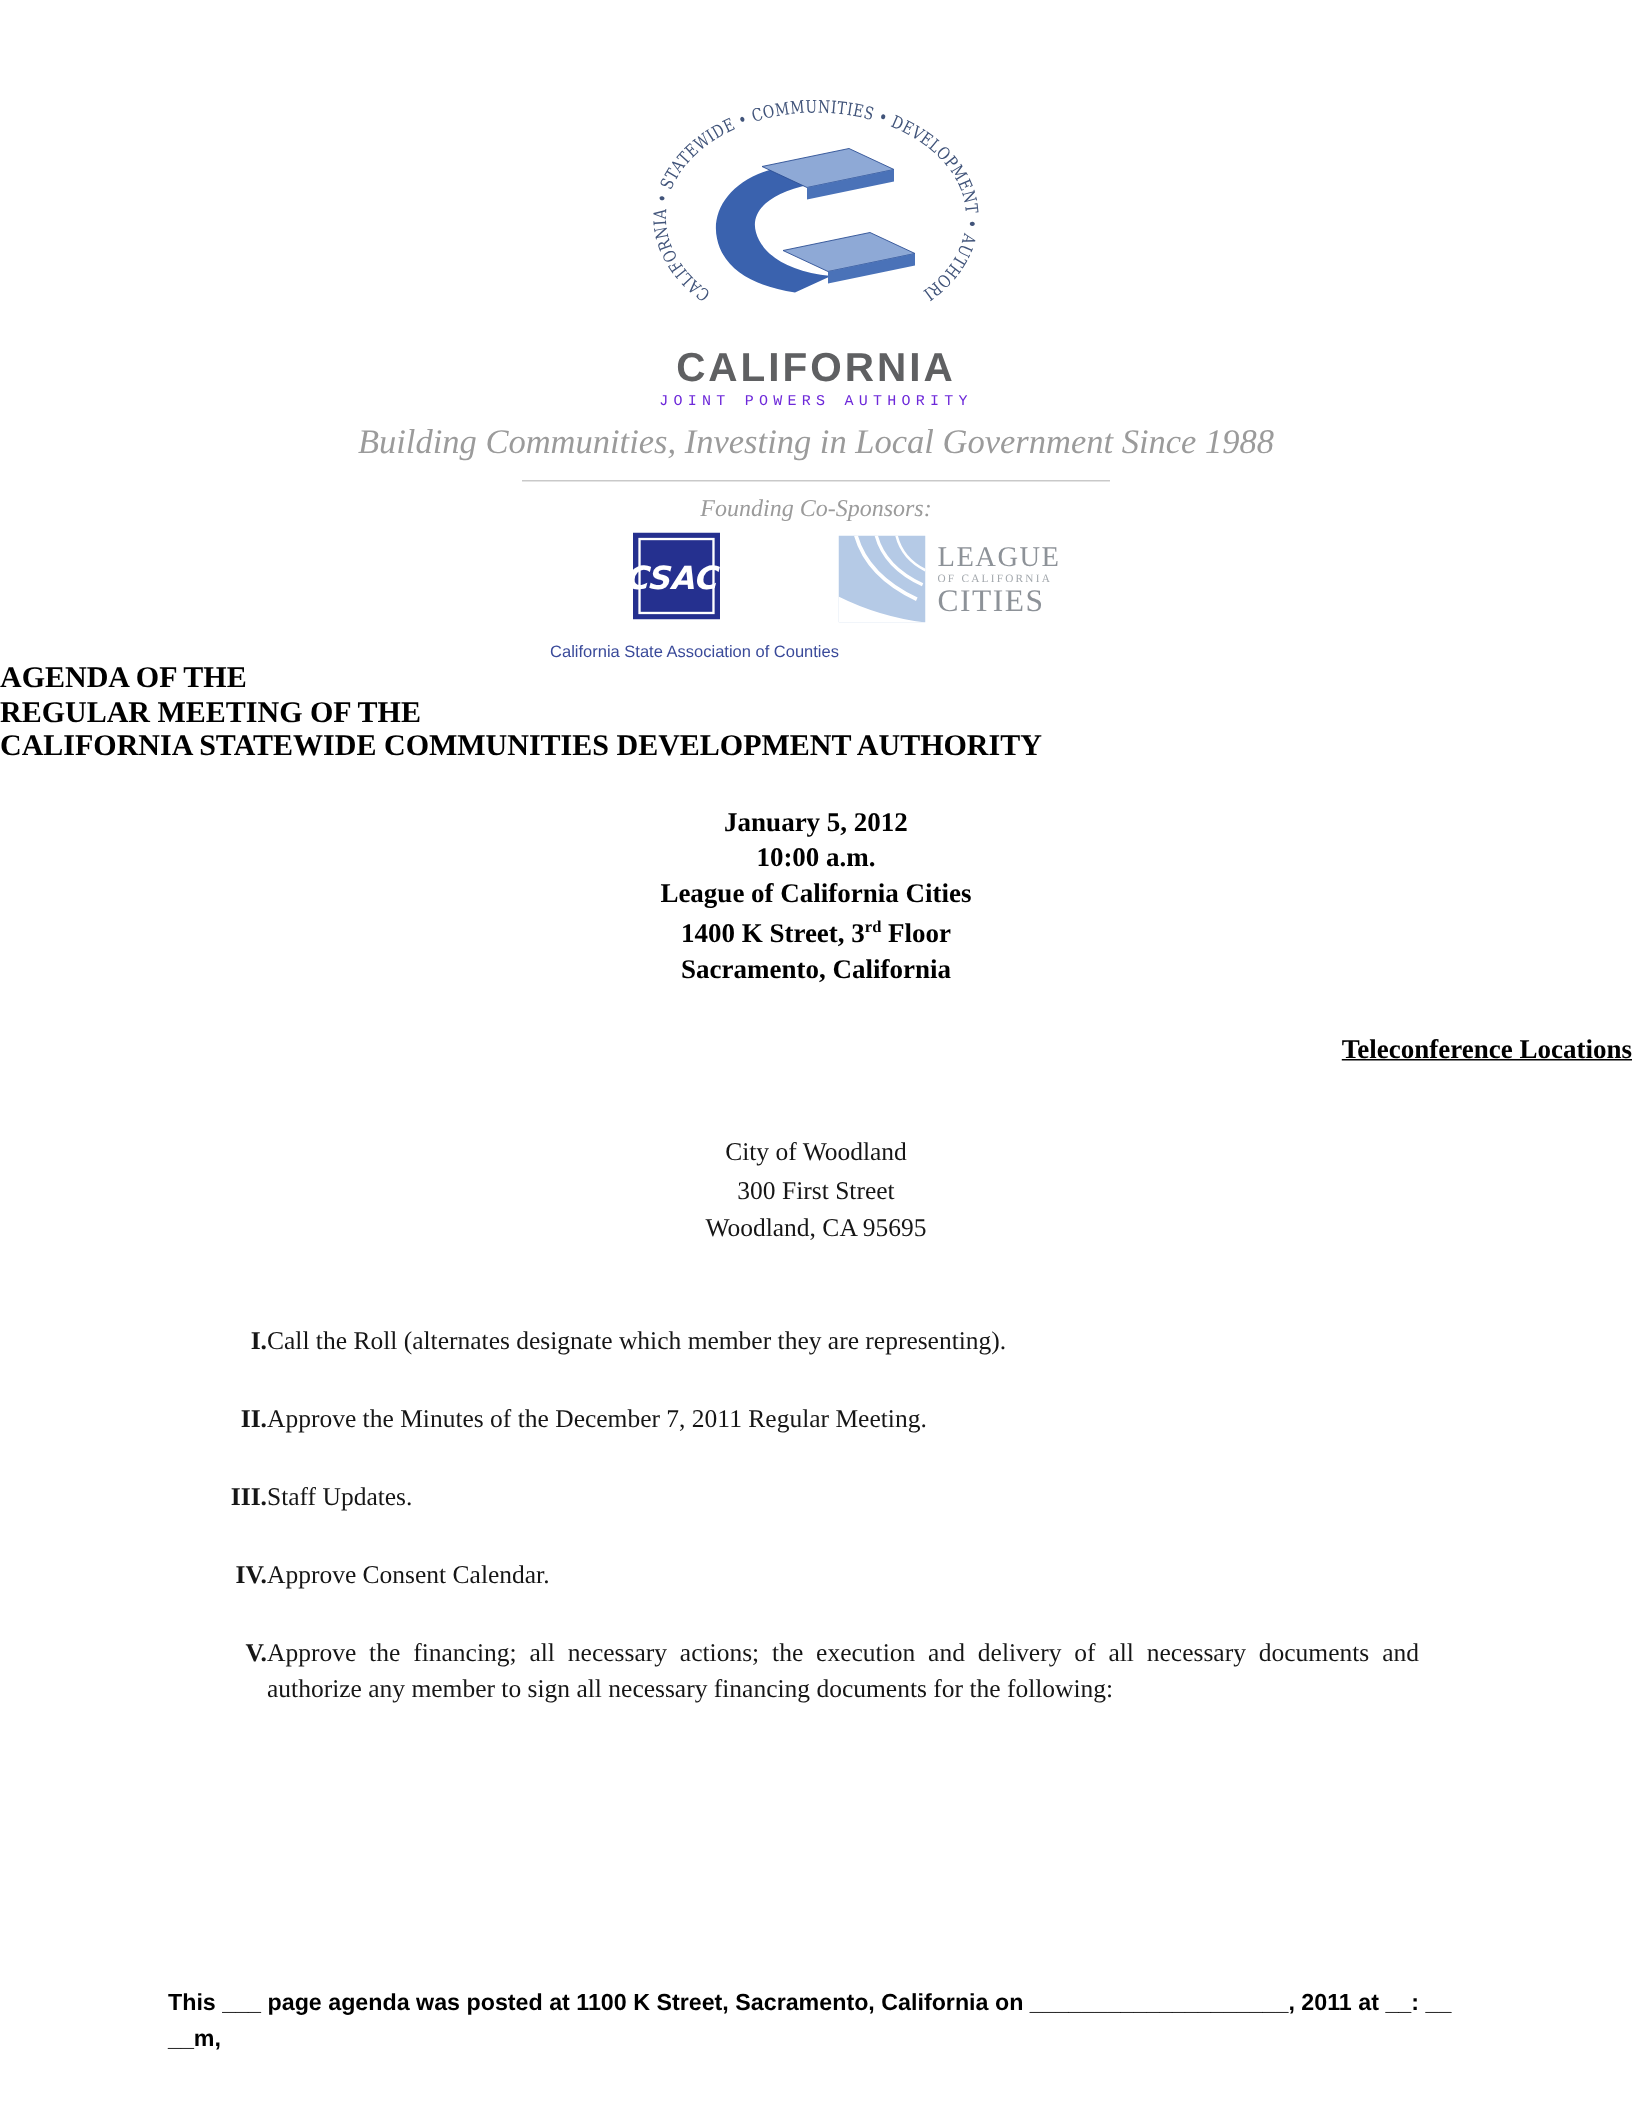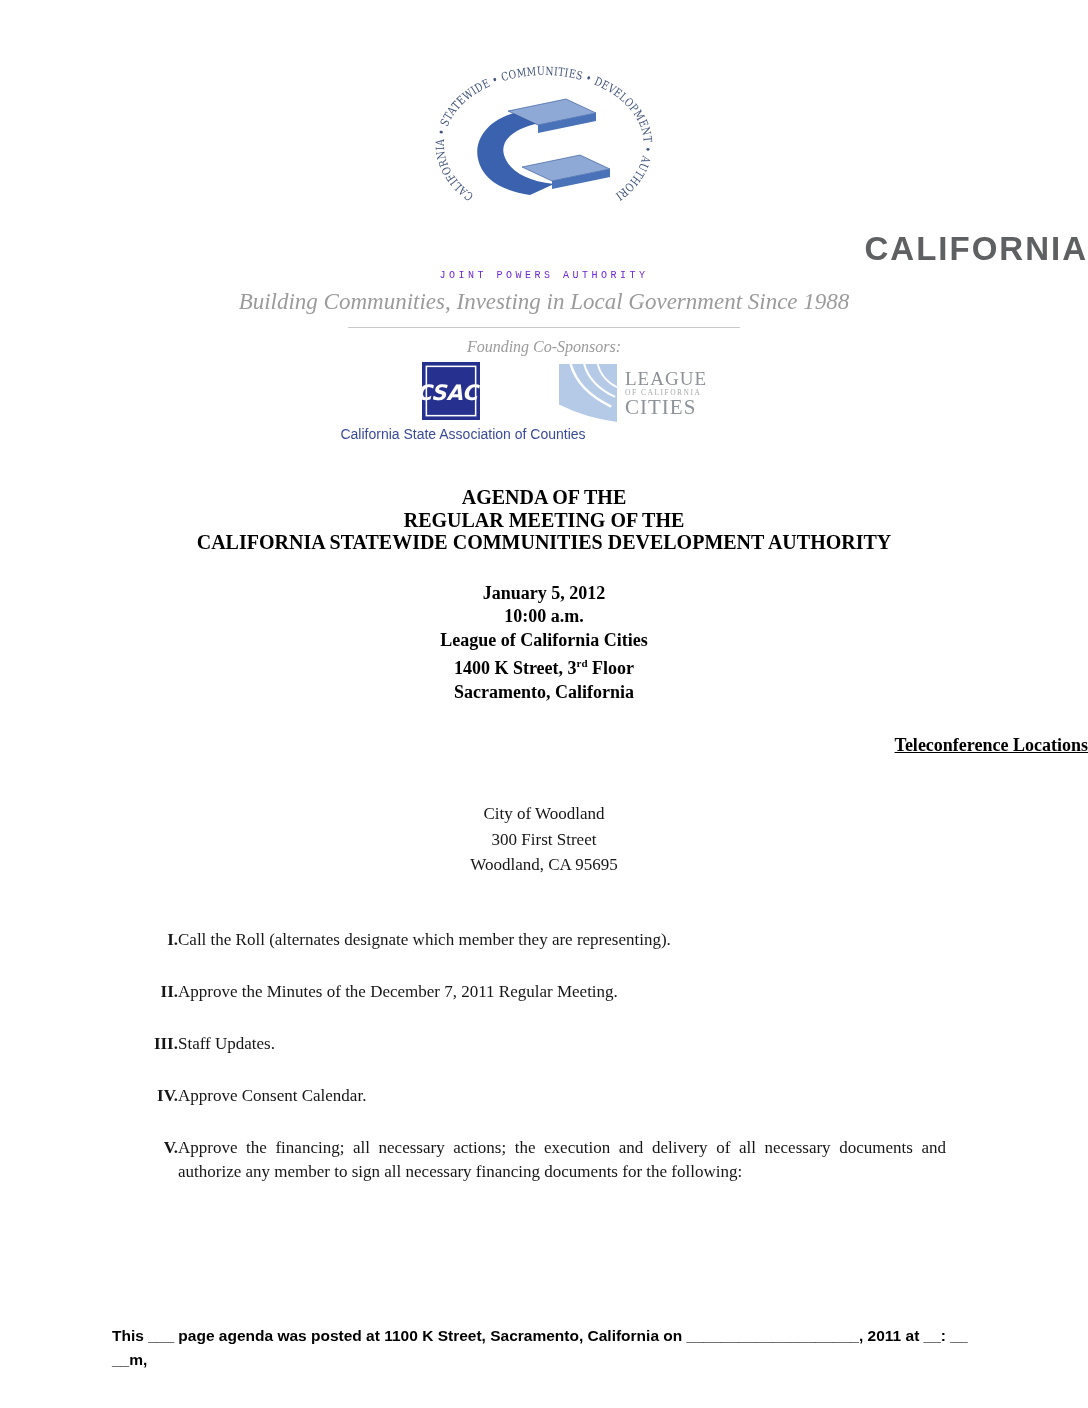--- a/index.html
+++ b/index.html
@@ -13,25 +13,24 @@
     font-family: "Liberation Serif", serif;
     color: #161616;
     overflow: hidden;
   }
   
   .logo-block { padding-top: 62px; text-align: center; }
   .ring-svg { display: block; margin: 0 auto; }
   .wordmark1 {
     font-family: "Liberation Sans", sans-serif;
     font-weight: bold;
-    font-size: 33px;
+    font-size: 27px;
     letter-spacing: 2px;
     color: #5f6062;
     margin-top: 2px;
-    text-align: right;
   }
   .wordmark2 {
     font-family: "Liberation Serif", serif;
     font-size: 29px;
     letter-spacing: 4px;
     color: #8f9496;
     margin-top: 0px;
   }
   .wordmark3 {
     font-family: Liberation Mono, monospace;
@@ -64,33 +63,33 @@
   .sponsors-row {
     margin-top: 6px;
     display: flex;
     justify-content: center;
     align-items: flex-start;
     gap: 38px;
   }
   .csac-block { display: flex; flex-direction: column; align-items: center; width: 140px; }
   .csac-caption {
     font-family: "Liberation Sans", sans-serif;
-    font-size: 14px;
+    font-size: 11px;
     color: #3a4a9a;
-    margin-top: 6px;
+    margin-top: 16px;
     white-space: nowrap;
     padding-left: 24px;
   }
   .league-block { display: flex; align-items: center; gap: 8px; padding-top: 2px; }
   .league-text { text-align: left; font-family: "Liberation Serif", serif; color: #8d9298; }
   .league-line1 { font-size: 19px; letter-spacing: 1px; line-height: 18px; }
   .league-line2 { font-size: 7.5px; letter-spacing: 1.5px; color: #a3a8ad; line-height: 9px; }
   .league-line3 { font-size: 21px; letter-spacing: 1px; line-height: 20px; }
   
-  .agenda-title { margin-top: 44px; text-align: center; font-weight: bold; font-size: 20px; line-height: 22.5px; color: #000; }
+  .agenda-title { text-align: left; font-weight: bold; font-size: 20px; line-height: 22.5px; color: #000; }
   
   .meeting-info { margin-top: 28px; text-align: center; font-weight: bold; font-size: 18px; line-height: 23.5px; color: #000; }
   .meeting-info sup { font-size: 11px; vertical-align: super; }
   
   .teleconf-heading {
     margin-top: 31px;
     text-align: right;
     font-weight: bold;
     font-size: 18px;
     text-decoration: underline;

